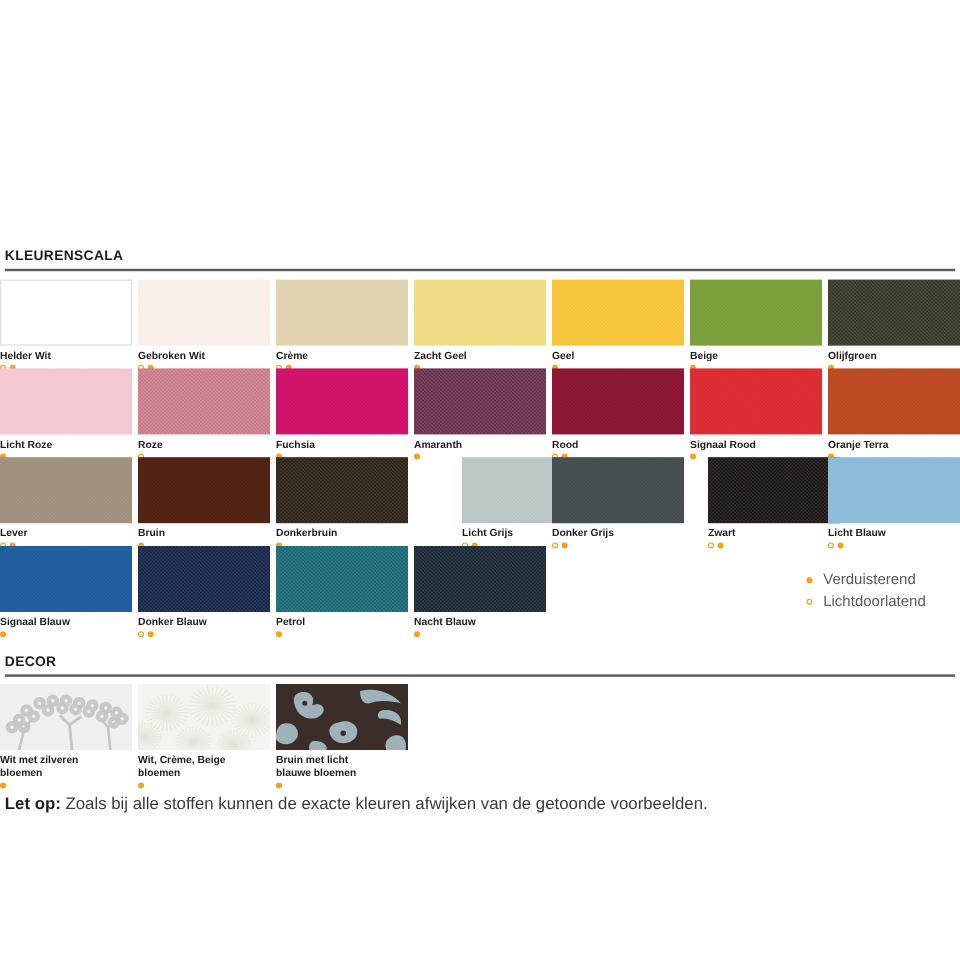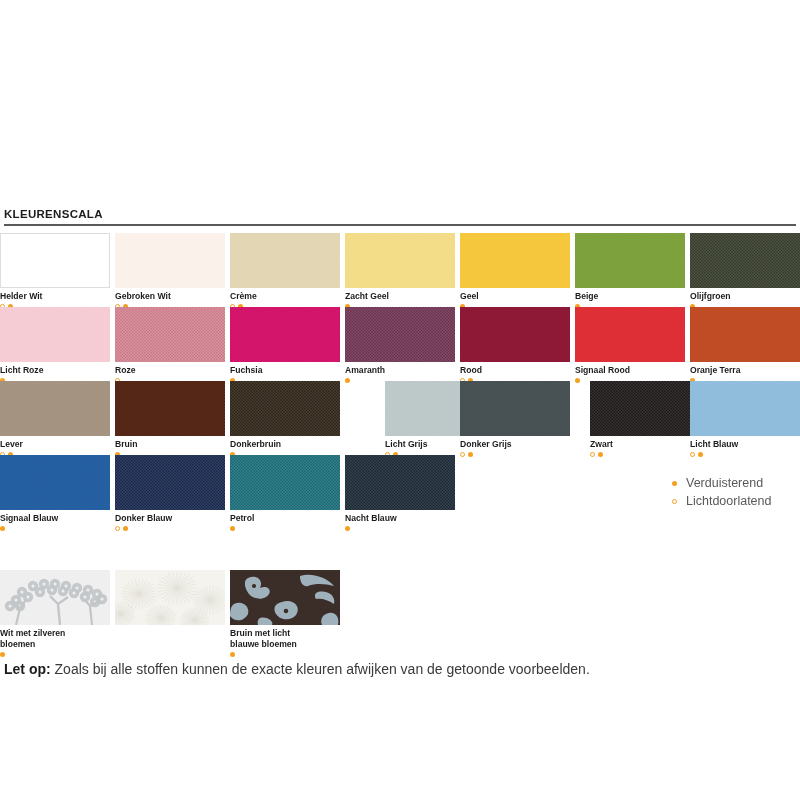--- a/index.html
+++ b/index.html
@@ -440,20 +440,24 @@
     <div class="legend-row">
       <span class="dot filled"></span>
       <span class="legend-text">Verduisterend</span>
     </div>
     <div class="legend-row">
       <span class="dot hollow"></span>
       <span class="legend-text">Lichtdoorlatend</span>
     </div>
   </div>
 
+  <div class="section" style="top:503px;">
+    <div class="section-title">DECOR</div>
+    <div class="section-rule"></div>
+  </div>
 
   <div class="grid" id="decor-grid">
       <div class="cell" style="left: 0px; top: 528px;">
         <div class="decor-sw"><svg viewBox="0 0 110 55" width="110" height="55" preserveAspectRatio="none">
             <rect width="110" height="55" fill="#efefef"></rect>
             <g fill="#c3c6c8">
               <circle cx="22" cy="22" r="5.2" opacity="0.95"></circle>
               <circle cx="33" cy="16" r="5.2" opacity="0.95"></circle>
               <circle cx="44" cy="14" r="5.2" opacity="0.95"></circle>
               <circle cx="55" cy="14" r="5.2" opacity="0.95"></circle>
@@ -676,20 +680,26 @@
               <path d="M80 50 L80.0 38.1" opacity="0.55" stroke="#e4e2d8" stroke-width="1.3" fill="none"></path>
               <path d="M80 50 L83.1 38.4" opacity="0.55" stroke="#e4e2d8" stroke-width="1.3" fill="none"></path>
               <path d="M80 50 L86.1 39.3" opacity="0.55" stroke="#e4e2d8" stroke-width="1.3" fill="none"></path>
               <path d="M80 50 L88.7 40.7" opacity="0.55" stroke="#e4e2d8" stroke-width="1.3" fill="none"></path>
               <path d="M80 50 L90.9 42.6" opacity="0.55" stroke="#e4e2d8" stroke-width="1.3" fill="none"></path>
               <path d="M80 50 L92.6 44.8" opacity="0.55" stroke="#e4e2d8" stroke-width="1.3" fill="none"></path>
               <path d="M80 50 L93.6 47.4" opacity="0.55" stroke="#e4e2d8" stroke-width="1.3" fill="none"></path>
               <circle cx="80" cy="50" r="2.6" opacity="0.5"></circle>
             </g>
           </svg></div>
+        <div class="caption">
+          <span class="caption-label">Wit, Crème, Beige bloemen</span>
+          <span class="dots">
+            <span class="dot filled"></span>
+          </span>
+        </div>
       </div>
       <div class="cell" style="left: 230px; top: 528px;">
         <div class="decor-sw"><svg viewBox="0 0 110 55" width="110" height="55" preserveAspectRatio="none">
             <rect width="110" height="55" fill="#3b2e28"></rect>
             <g fill="#9fb2bc">
               <path d="M18 8 C26 4, 34 10, 30 18 C38 14, 44 22, 36 27 C30 31, 20 28, 17 21 C14 15, 14 10, 18 8 Z" opacity="1"></path>
               <circle cx="24" cy="16" r="4.2" opacity="1"></circle>
               <circle cx="24" cy="16" r="2.1" fill="#3b2e28"></circle>
               <path d="M70 6 C82 2, 98 8, 104 16 C96 14, 86 13, 78 16 C74 17, 70 14, 70 6 Z" opacity="1"></path>
               <path d="M88 22 C98 20, 106 26, 104 34 C98 30, 92 28, 86 29 C84 26, 85 23, 88 22 Z" opacity="1"></path>

